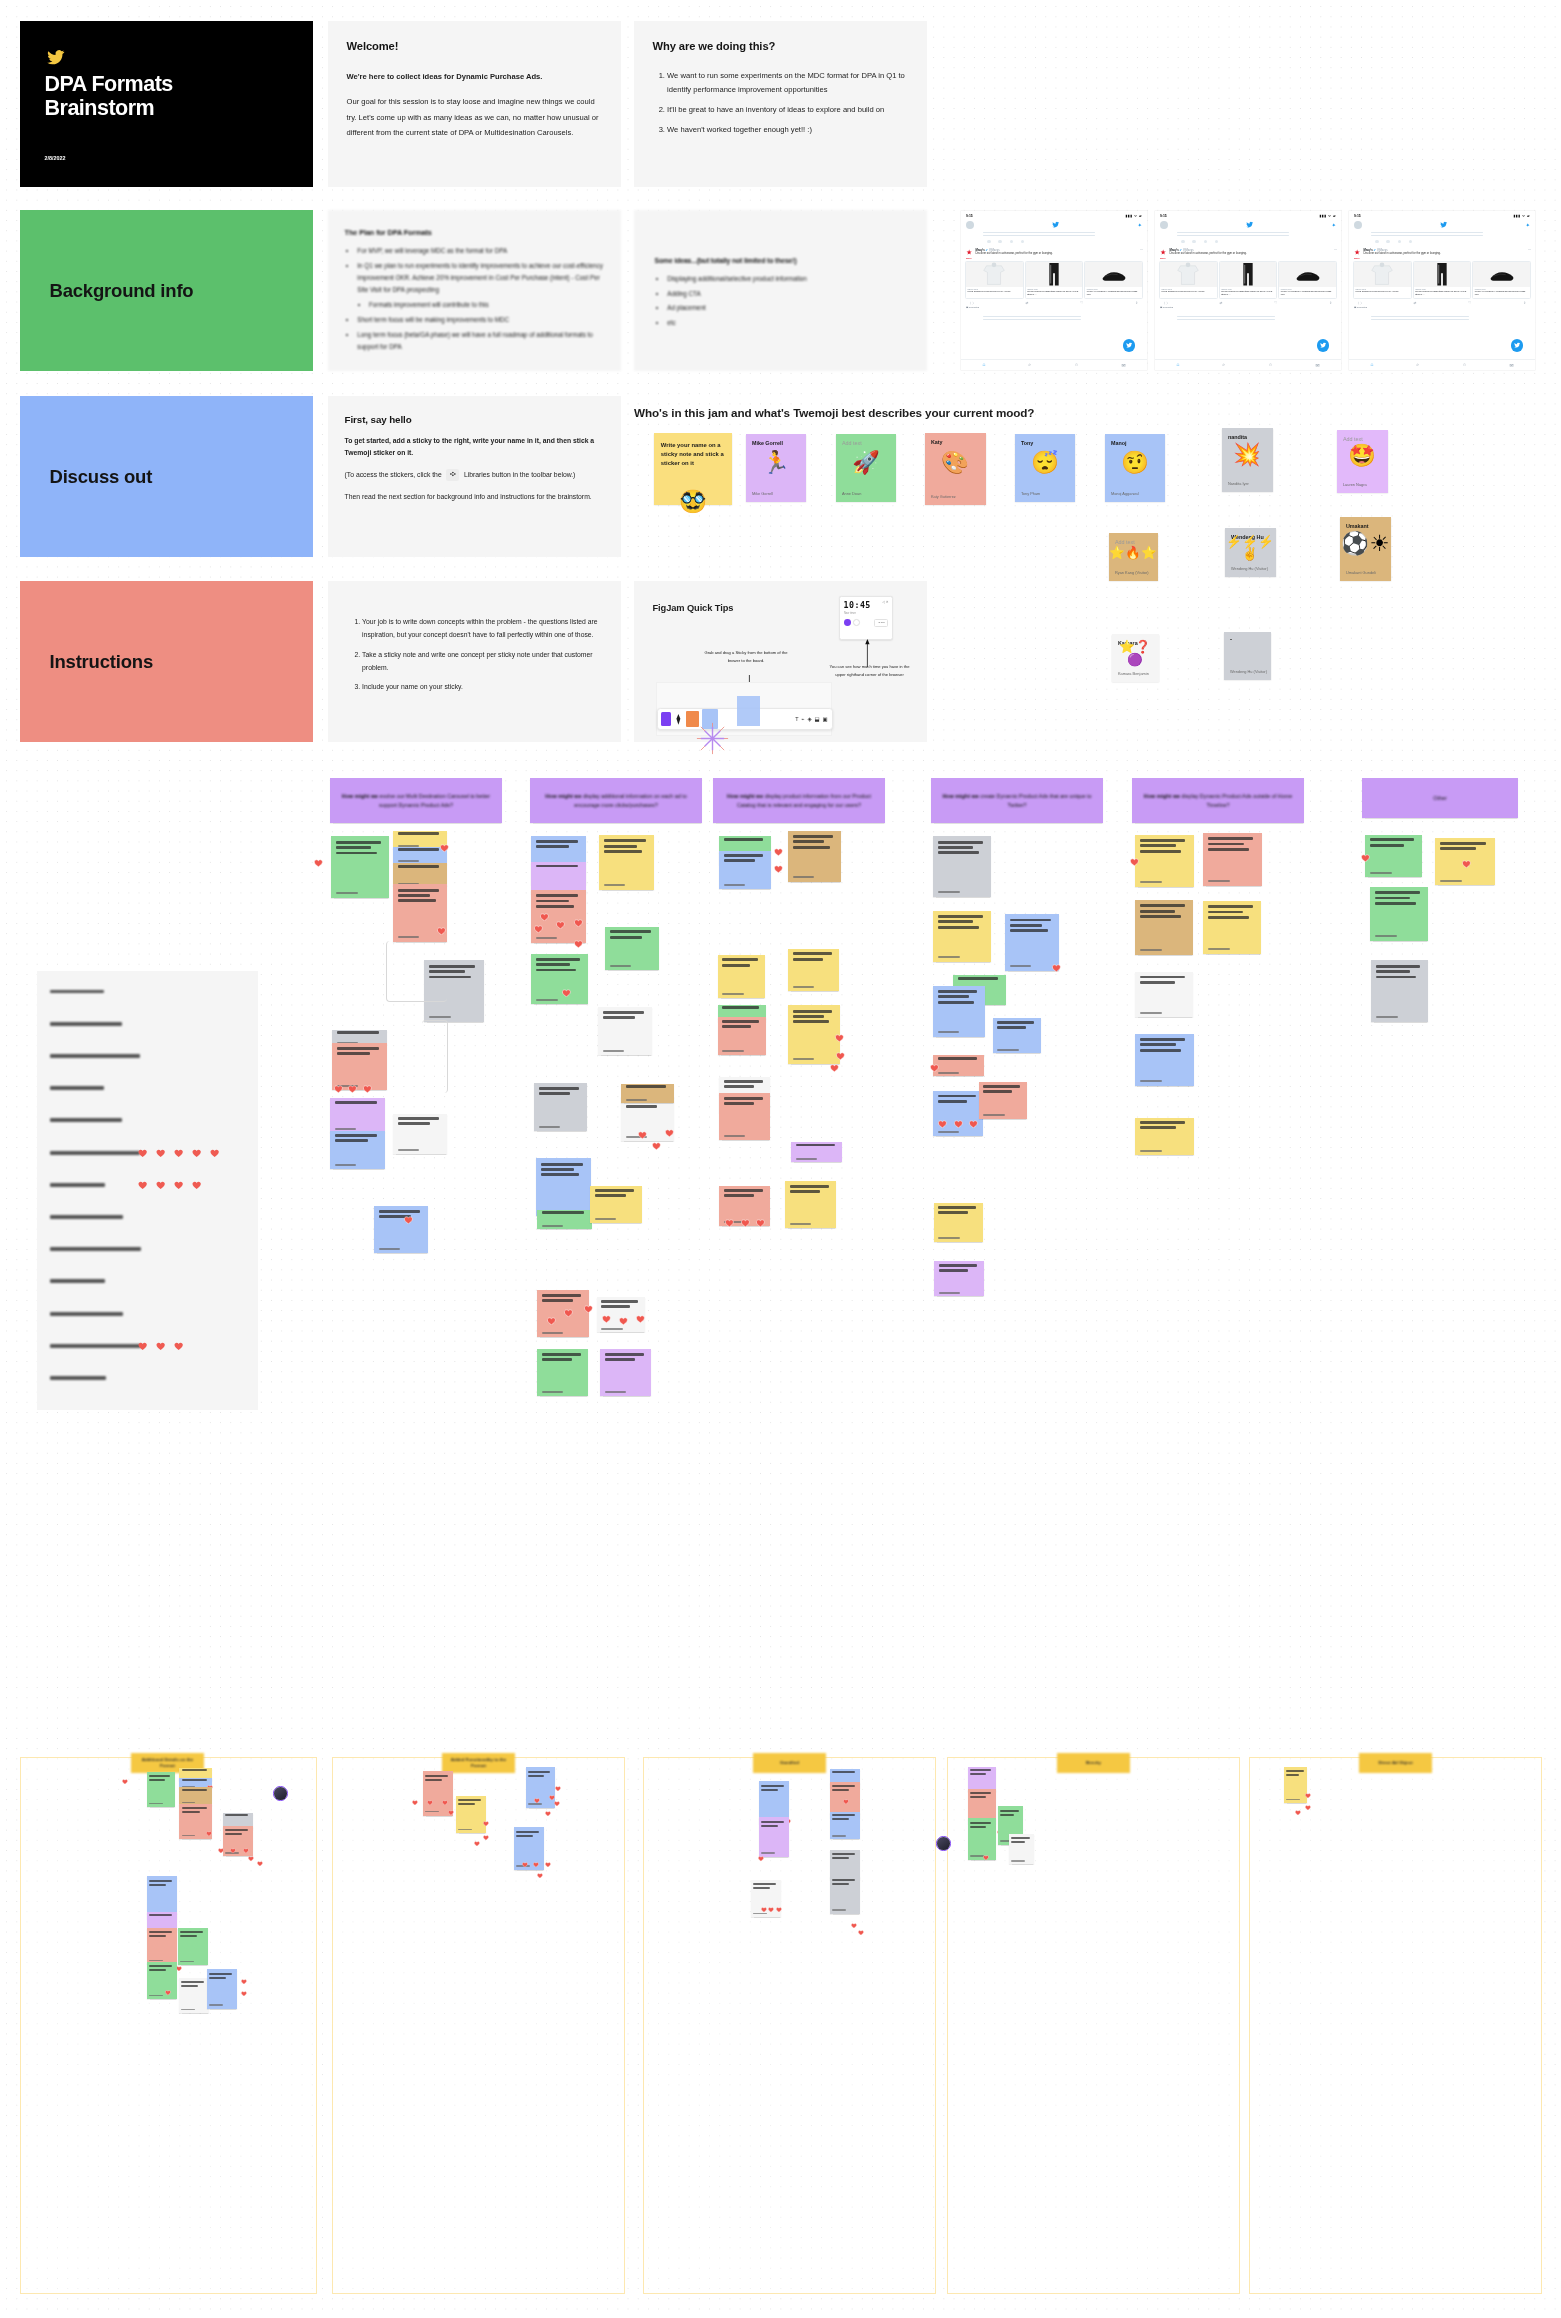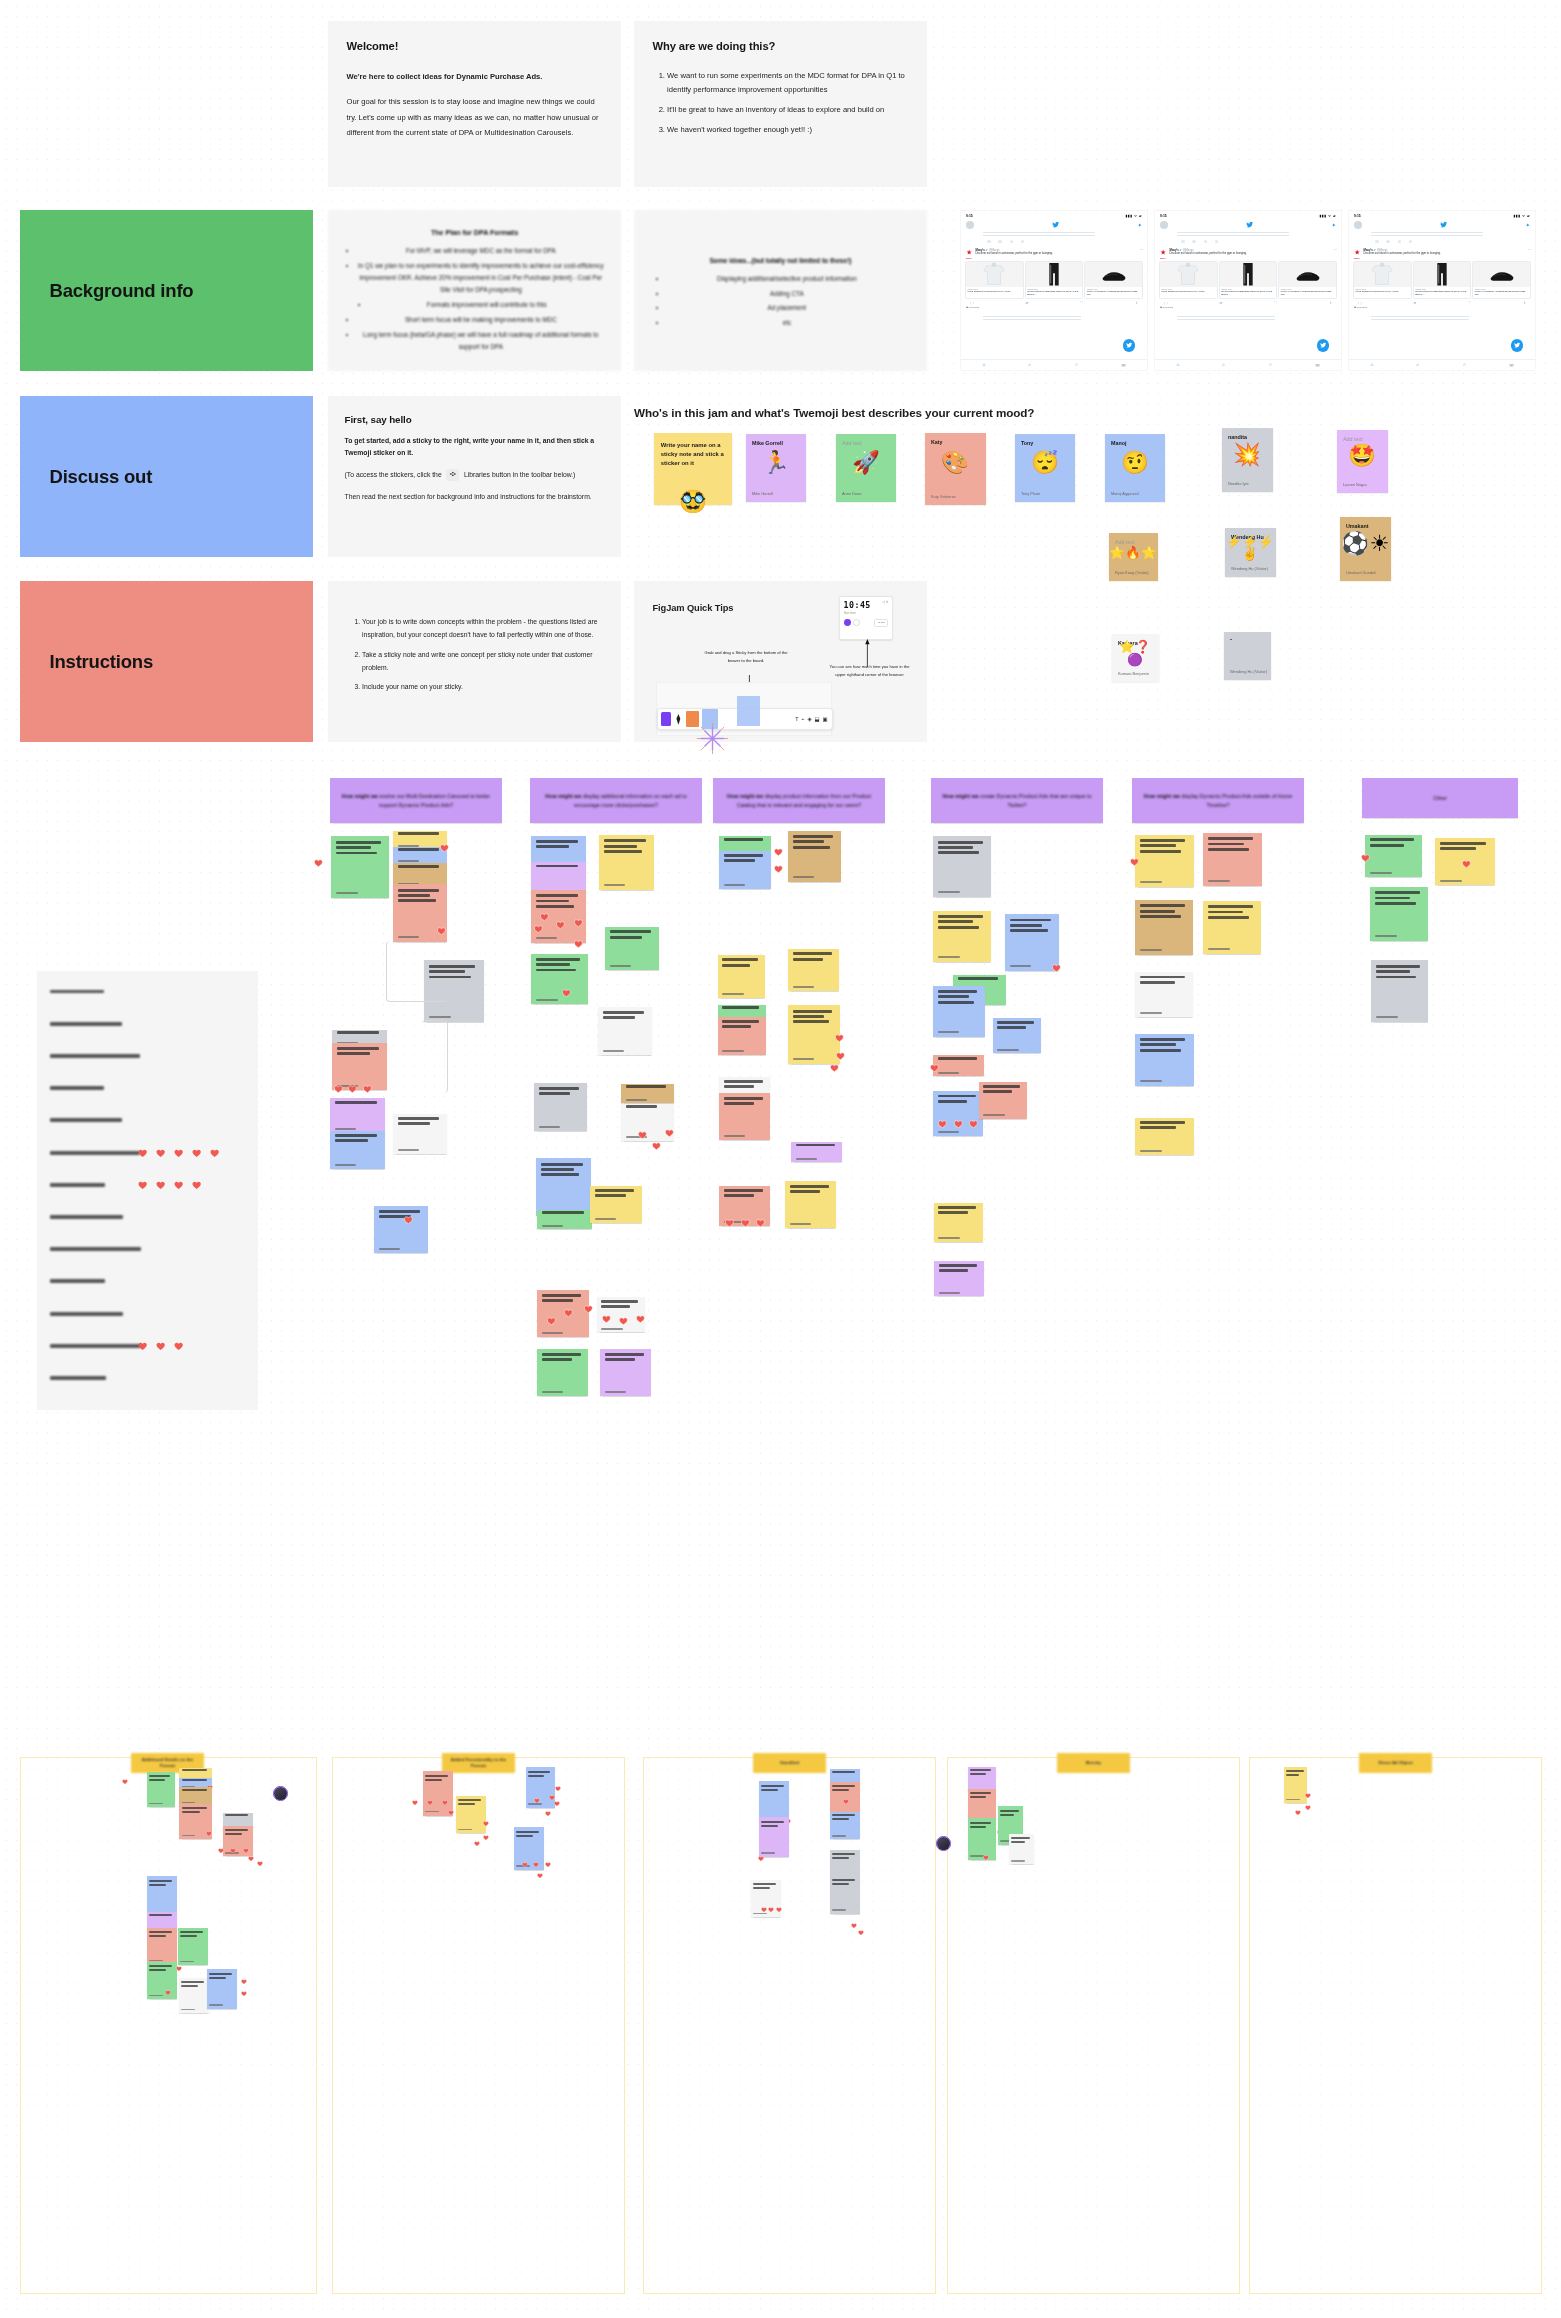--- a/index.html
+++ b/index.html
@@ -36,21 +36,21 @@
 
   
   .tpanel{ background:#f5f5f5; padding:19.5px 18.5px; }
   .tpanel h2{ font-size:11.2px; font-weight:bold; color:#151515; margin-bottom:16.6px; letter-spacing:-0.1px;}
   .tpanel p{ font-size:7.6px; line-height:2.0; color:#222; margin-bottom:10.7px; }
   .tpanel p.b{ font-weight:bold; }
   .tpanel ol{ padding-left:14.6px; }
   .tpanel ol li{ font-size:7.6px; line-height:1.85; color:#222; margin-bottom:5.9px; }
   .tpanel ul{ padding-left:12.7px; }
   .tpanel ul li{ font-size:6.3px; line-height:1.9; color:#222; margin-bottom:2.9px;}
-  .blur-s{ filter:blur(0.8px);text-align:center; }
+  .blur-s{ filter:blur(0.8px); }
   .blur-xs{ filter:blur(0.5px); }
 
   
   .sticky{ position:absolute; box-shadow:0 0.5px 1px rgba(0,0,0,.14); }
   .sticky .st{ position:absolute; left:9%; top:8%; right:8%;
       font-size:5.4px; line-height:1.45; color:#1c1c1c; font-weight:600; }
   .sticky .au{ position:absolute; left:9%; bottom:7%; font-size:3.4px; color:#555; }
 
   
   .namesticky{ position:absolute; box-shadow:0 0.5px 1.5px rgba(0,0,0,.14); }
@@ -115,20 +115,27 @@
 
   .avatar-ring{ position:absolute; border-radius:50%; border:1.5px solid #7b3ff2; overflow:hidden;
       background:#2b2b3d; }
   .sparkle{ position:absolute; }
 </style>
 </head>
 <body>
 
 <div class="board">
 
+  <div class="abs title-card" style="left:19.5px; top:20.5px; width:293px; height:166px;">
+    <svg class="bird" viewBox="0 0 24 24">
+      <path fill="#f5c842" d="M23 4.9a9 9 0 0 1-2.6.7 4.5 4.5 0 0 0 2-2.5c-.9.5-1.9.9-2.9 1.1A4.5 4.5 0 0 0 11.7 8c0 .4 0 .7.1 1A12.8 12.8 0 0 1 2.5 4.2a4.5 4.5 0 0 0 1.4 6 4.4 4.4 0 0 1-2-.6v.1c0 2.2 1.5 4 3.6 4.4a4.5 4.5 0 0 1-2 .1 4.5 4.5 0 0 0 4.2 3.1A9 9 0 0 1 1 19.1a12.7 12.7 0 0 0 6.9 2c8.3 0 12.8-6.8 12.8-12.8v-.6c.9-.6 1.6-1.4 2.3-2.3z"></path>
+    </svg>
+    <h1>DPA Formats Brainstorm</h1>
+    <div class="date">2/8/2022</div>
+  </div>
 
   <div class="abs tpanel" style="left:328px; top:20.5px; width:293px; height:166px;">
     <h2>Welcome!</h2>
     <p class="b">We're here to collect ideas for Dynamic Purchase Ads.</p>
     <p>Our goal for this session is to stay loose and imagine new things we could try. Let's come up with as many ideas as we can, no matter how unusual or different from the current state of DPA or Multidesination Carousels.</p>
   </div>
 
   <div class="abs tpanel" style="left:634px; top:20.5px; width:293px; height:166px;">
     <h2>Why are we doing this?</h2>
     <ol>

